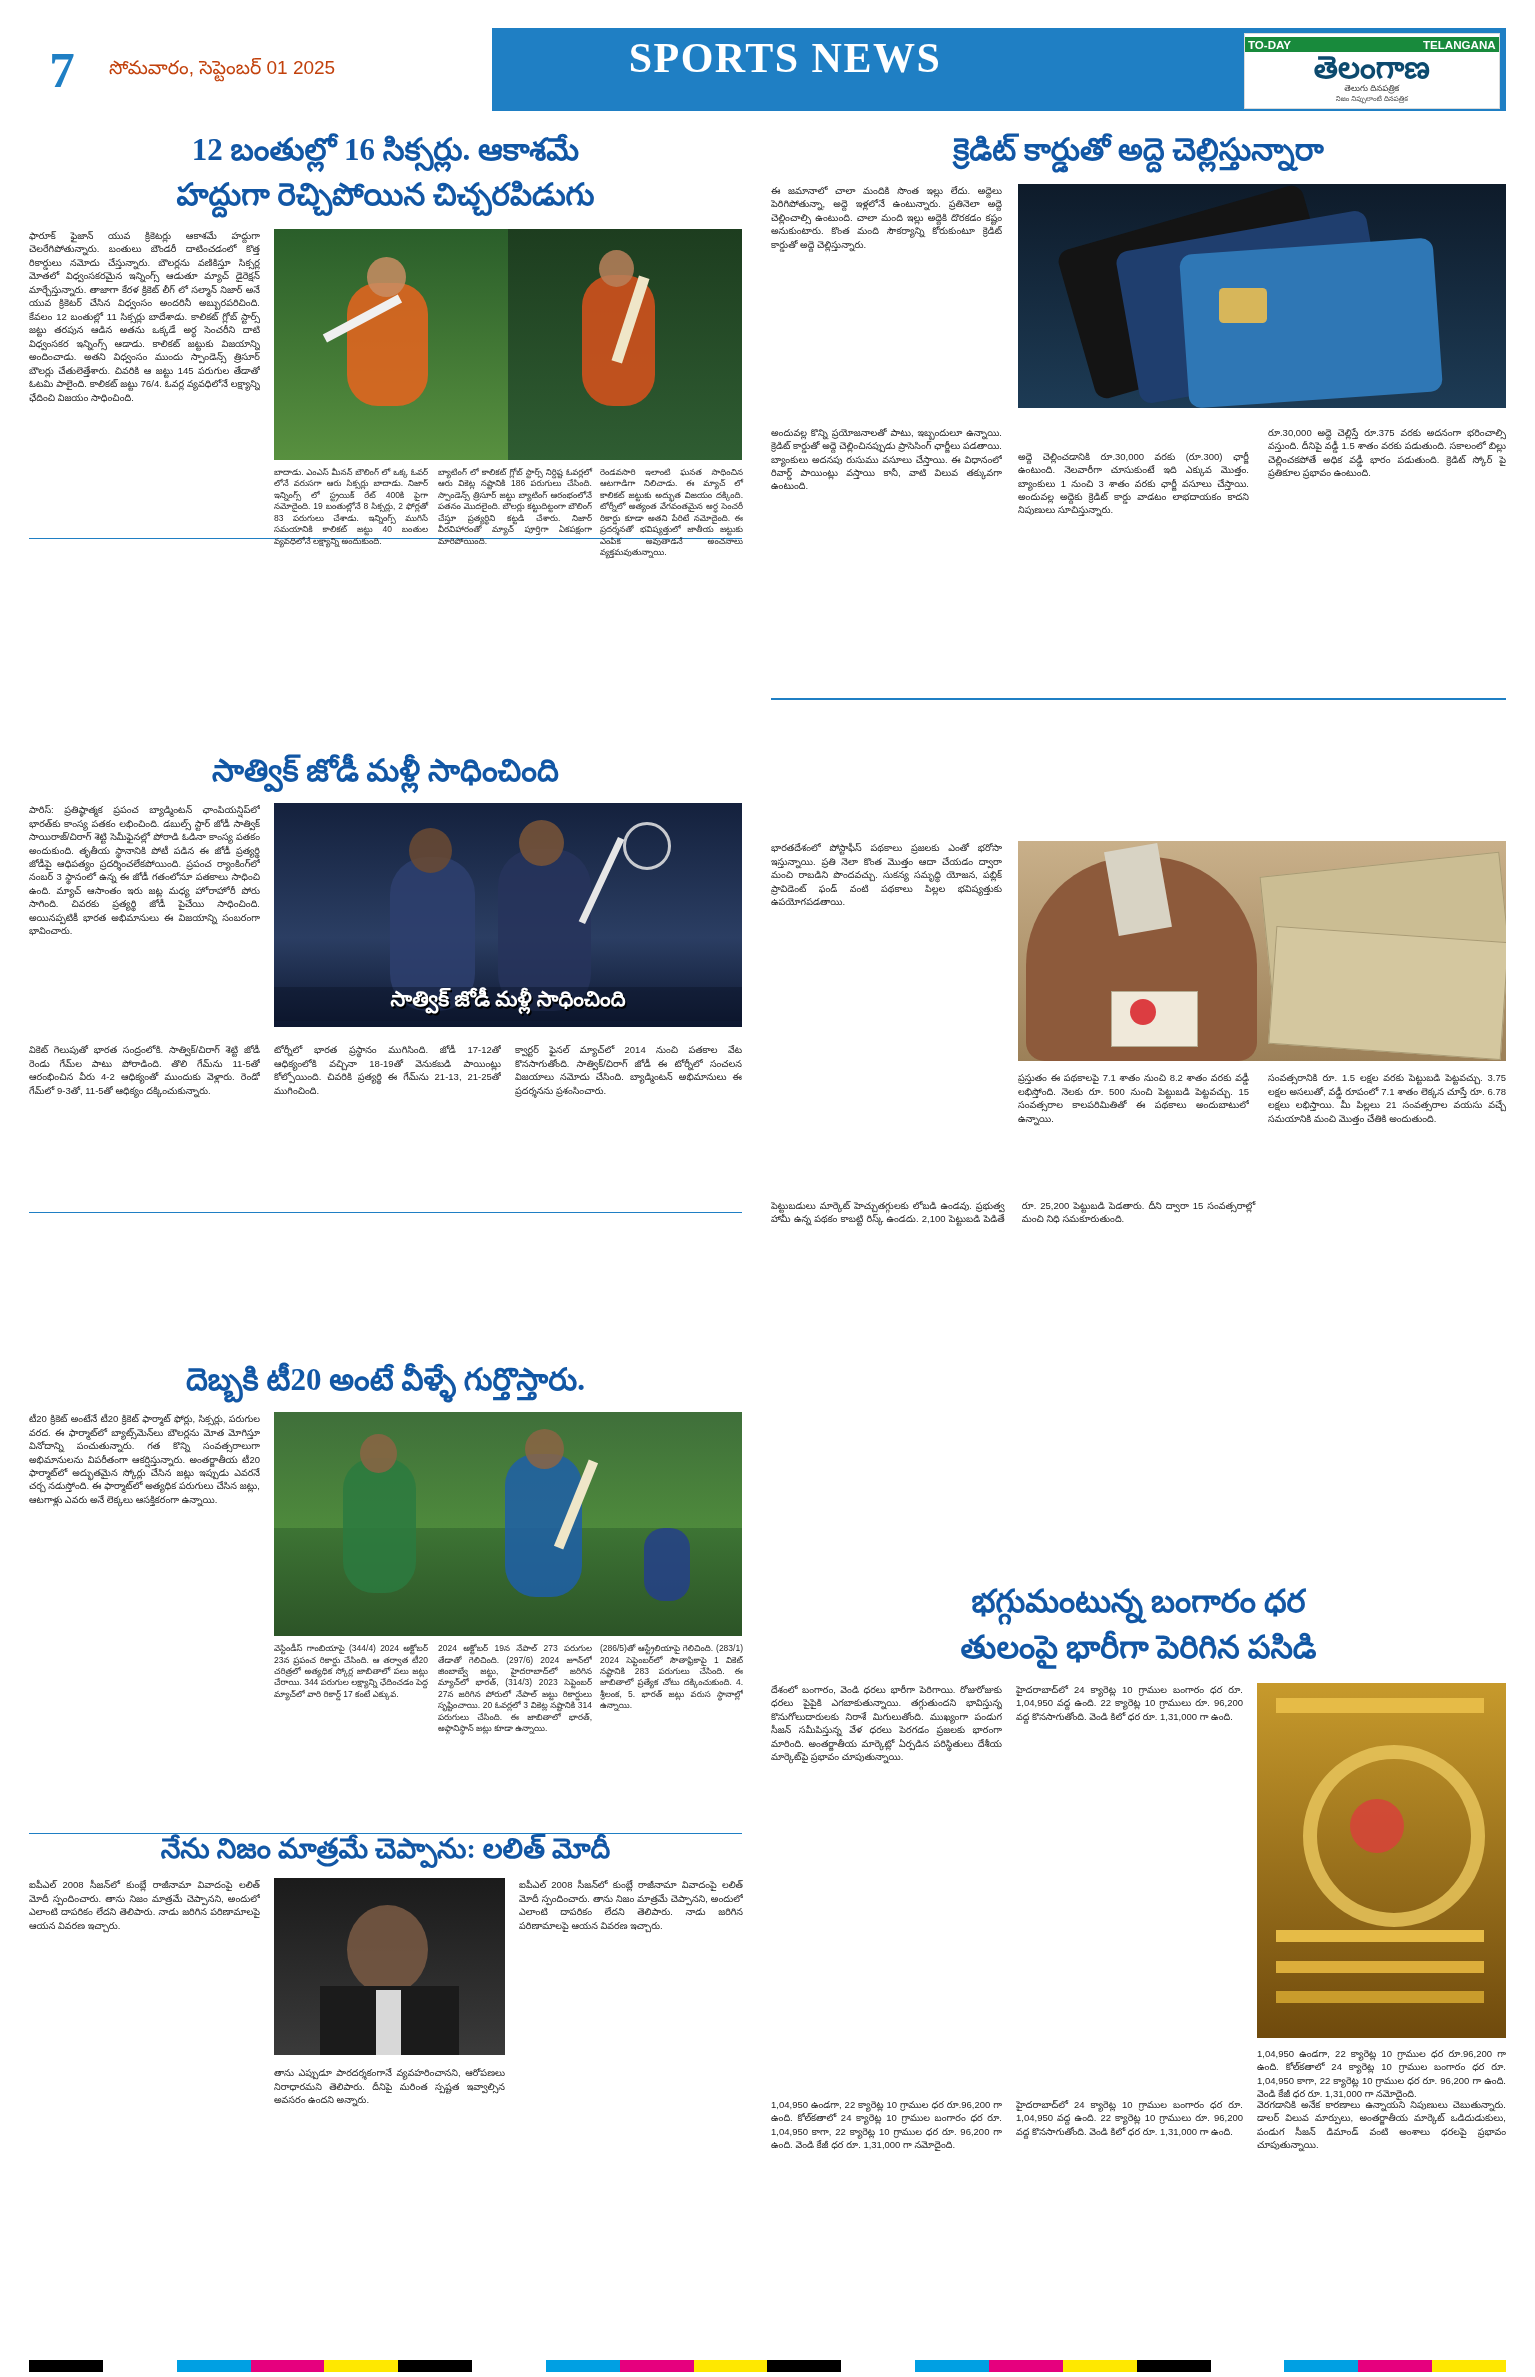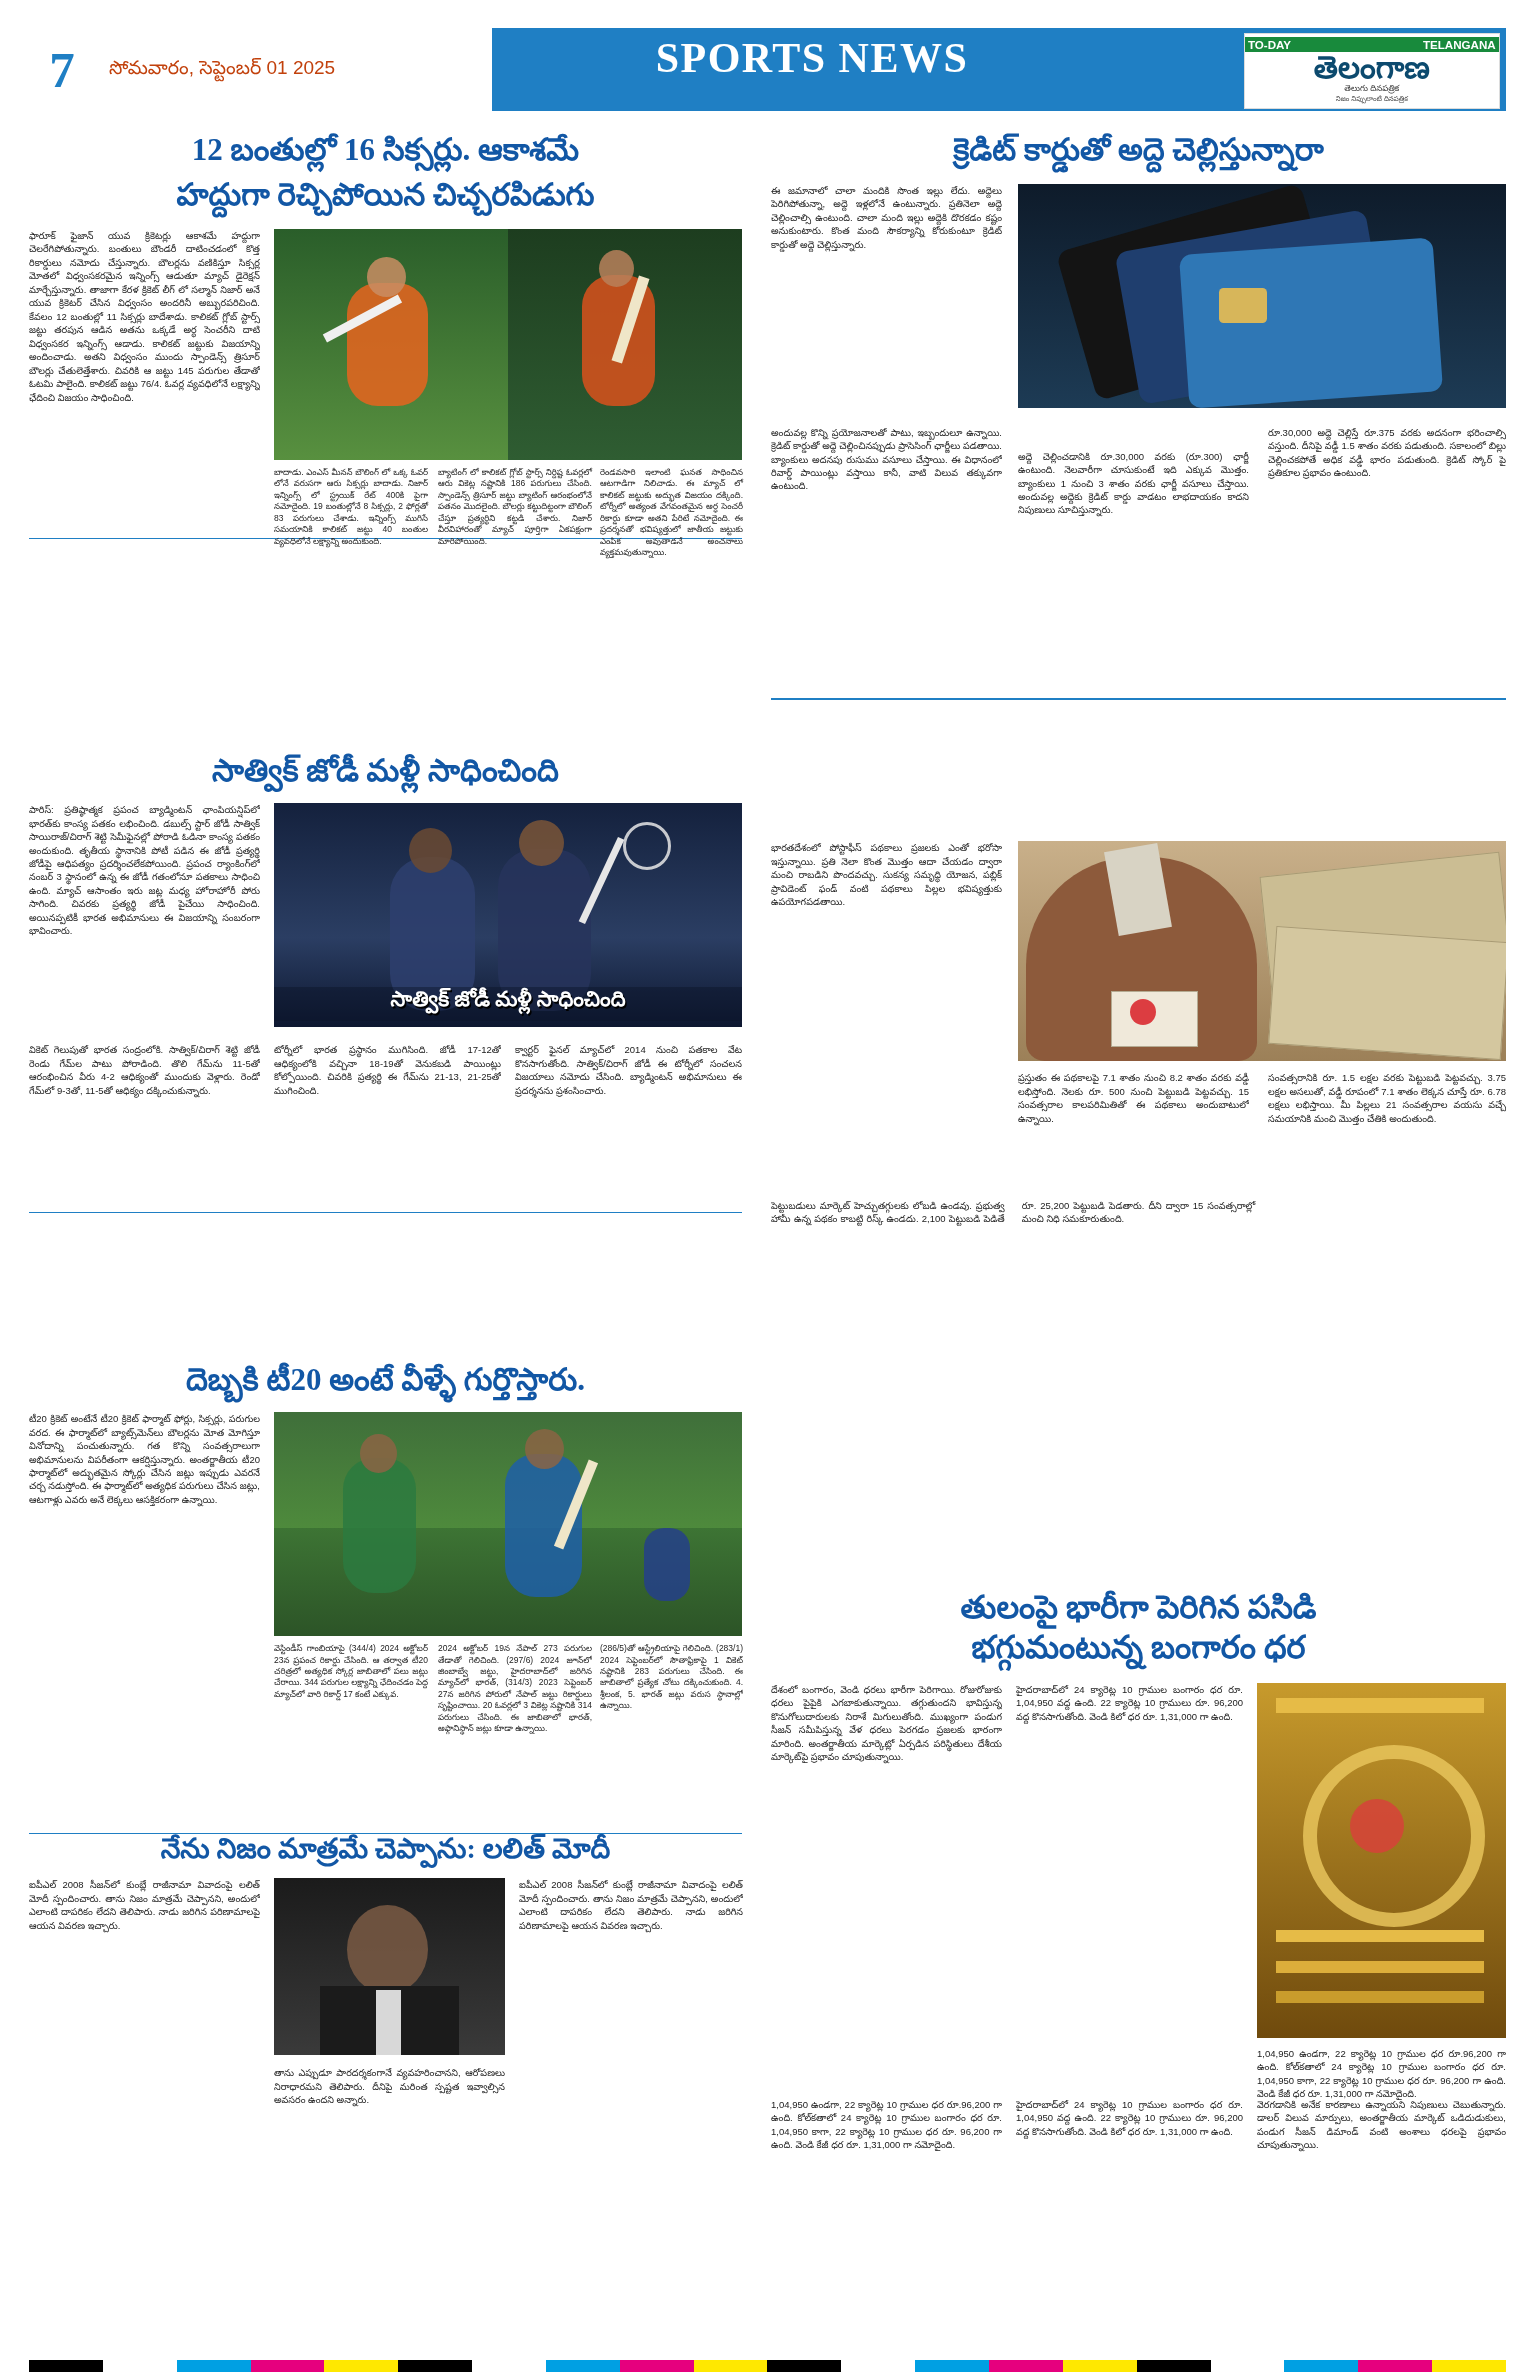--- a/index.html
+++ b/index.html
@@ -4,21 +4,21 @@
 <style>
   html,body{margin:0;padding:0;background:#ffffff;}
   body{width:1535px;height:2377px;font-family:"Liberation Sans",sans-serif;color:#111;}
   .page{position:relative;width:1535px;height:2377px;background:#fff;overflow:hidden;}
 
   
   .masthead{position:absolute;left:29px;top:28px;width:1477px;height:83px;background:#1f7fc4;}
   .mh-left{position:absolute;left:0;top:0;width:463px;height:83px;background:#ffffff;display:flex;align-items:center;}
   .pageno{width:66px;height:83px;display:flex;align-items:center;justify-content:center;font-size:51px;font-weight:bold;color:#1f7fc4;font-family:"Liberation Serif",serif;}
   .mh-date{font-size:19px;color:#c2410c;padding-left:14px;font-family:"Liberation Sans",sans-serif;}
-  .mh-title{position:absolute;left:463px;top:0;width:586px;height:59px;display:flex;align-items:center;justify-content:center;color:#ffffff;font-family:"Liberation Serif",serif;font-size:42px;letter-spacing:1.5px;font-weight:600;padding-left:27px;}
+  .mh-title{position:absolute;left:463px;top:0;width:586px;height:59px;display:flex;align-items:center;justify-content:center;color:#ffffff;font-family:"Liberation Serif",serif;font-size:42px;letter-spacing:1.5px;font-weight:600;}
   .mh-logo{position:absolute;right:6.2px;top:4.6px;width:254px;height:74px;background:#ffffff;border:0.8px solid #dcdcdc;display:flex;flex-direction:column;align-items:center;justify-content:center;overflow:hidden;}
   .logo-top{width:100%;display:flex;justify-content:space-between;align-items:center;background:#188a3c;color:#fff;font-size:11.6px;font-weight:bold;padding:0.8px 3.1px;box-sizing:border-box;}
   .logo-main{color:#0c4a6e;font-family:"Liberation Serif",serif;font-size:31px;font-weight:bold;line-height:1;}
   .logo-sub{font-size:8.5px;color:#333;}
   .logo-strip{width:100%;display:flex;font-size:7px;color:#444;justify-content:space-around;}
 
   
   .hl{font-family:"Liberation Serif",serif;color:#1257a5;font-weight:bold;text-align:center;line-height:1.25;}
   .col-text{font-size:9.5px;line-height:1.42;text-align:justify;color:#1a1a1a;hyphens:auto;word-break:break-word;}
   .sep{height:1.5px;background:#1f7fc4;margin:7.7px 0;}
@@ -182,22 +182,22 @@
         <div class="bar" style="left:93px;top:150px;width:85px;height:54px;background:#f0e9da;border:0.8px solid #b5ab92;"></div>
         <div class="blob" style="left:112px;top:158px;width:26px;height:26px;background:#d81f26;"></div>
       </div>
       <div class="col-text" style="position:absolute;left:247px;top:230px;width:231px;height:127px;overflow:hidden;">ప్రస్తుతం ఈ పథకాలపై 7.1 శాతం నుంచి 8.2 శాతం వరకు వడ్డీ లభిస్తోంది. నెలకు రూ. 500 నుంచి పెట్టుబడి పెట్టవచ్చు. 15 సంవత్సరాల కాలపరిమితితో ఈ పథకాలు అందుబాటులో ఉన్నాయి.</div>
       <div class="col-text" style="position:absolute;left:497px;top:230px;width:238px;height:127px;overflow:hidden;">సంవత్సరానికి రూ. 1.5 లక్షల వరకు పెట్టుబడి పెట్టవచ్చు. 3.75 లక్షల అసలుతో, వడ్డీ రూపంలో 7.1 శాతం లెక్కన చూస్తే రూ. 6.78 లక్షలు లభిస్తాయి. మీ పిల్లలు 21 సంవత్సరాల వయసు వచ్చే సమయానికి మంచి మొత్తం చేతికి అందుతుంది.</div>
     </div>
     <div class="col-text" style="position:absolute;left:0;top:370px;width:735px;column-count:3;column-gap:17px;height:93px;overflow:hidden;">పెట్టుబడులు మార్కెట్ హెచ్చుతగ్గులకు లోబడి ఉండవు. ప్రభుత్వ హామీ ఉన్న పథకం కాబట్టి రిస్క్ ఉండదు. 2,100 పెట్టుబడి పెడితే రూ. 25,200 పెట్టుబడి పెడతారు. దీని ద్వారా 15 సంవత్సరాల్లో మంచి నిధి సమకూరుతుంది.</div>
   </div>
 
   <div style="position:absolute;left:771px;top:1581px;width:735px;">
+    <div class="hl" style="font-size:32px;">భగ్గుమంటున్న బంగారం ధర</div>
     <div class="hl" style="font-size:32px;margin-top:6.2px;">తులంపై భారీగా పెరిగిన పసిడి</div>
-    <div class="hl" style="font-size:32px;">భగ్గుమంటున్న బంగారం ధర</div>
 
     <div style="position:relative;margin-top:15.4px;height:494px;">
       <div class="col-text" style="position:absolute;left:0;top:0;width:231px;height:486px;overflow:hidden;">దేశంలో బంగారం, వెండి ధరలు భారీగా పెరిగాయి. రోజురోజుకు ధరలు పైపైకి ఎగబాకుతున్నాయి. తగ్గుతుందని భావిస్తున్న కొనుగోలుదారులకు నిరాశే మిగులుతోంది. ముఖ్యంగా పండుగ సీజన్ సమీపిస్తున్న వేళ ధరలు పెరగడం ప్రజలకు భారంగా మారింది. అంతర్జాతీయ మార్కెట్లో ఏర్పడిన పరిస్థితులు దేశీయ మార్కెట్‌పై ప్రభావం చూపుతున్నాయి.</div>
       <div class="col-text" style="position:absolute;left:245px;top:0;width:227px;height:486px;overflow:hidden;">హైదరాబాద్‌లో 24 క్యారెట్ల 10 గ్రాముల బంగారం ధర రూ. 1,04,950 వద్ద ఉంది. 22 క్యారెట్ల 10 గ్రాములు రూ. 96,200 వద్ద కొనసాగుతోంది. వెండి కిలో ధర రూ. 1,31,000 గా ఉంది.</div>
       <div class="photo ph-gold" style="position:absolute;left:486px;top:0;width:249px;height:355px;">
         <div class="bar" style="left:0;top:0;width:249px;height:355px;background:linear-gradient(#c79a2c,#6f4a0d);"></div>
         <div class="blob" style="left:46px;top:62px;width:154px;height:154px;border:14px solid #e8c45c;background:transparent;"></div>
         <div class="blob" style="left:93px;top:116px;width:54px;height:54px;background:#d7423a;"></div>
         <div class="bar" style="left:19px;top:15.4px;width:208px;height:15.4px;background:#e6bb47;"></div>
         <div class="bar" style="left:19px;top:247px;width:208px;height:12.3px;background:#e6bb47;"></div>

